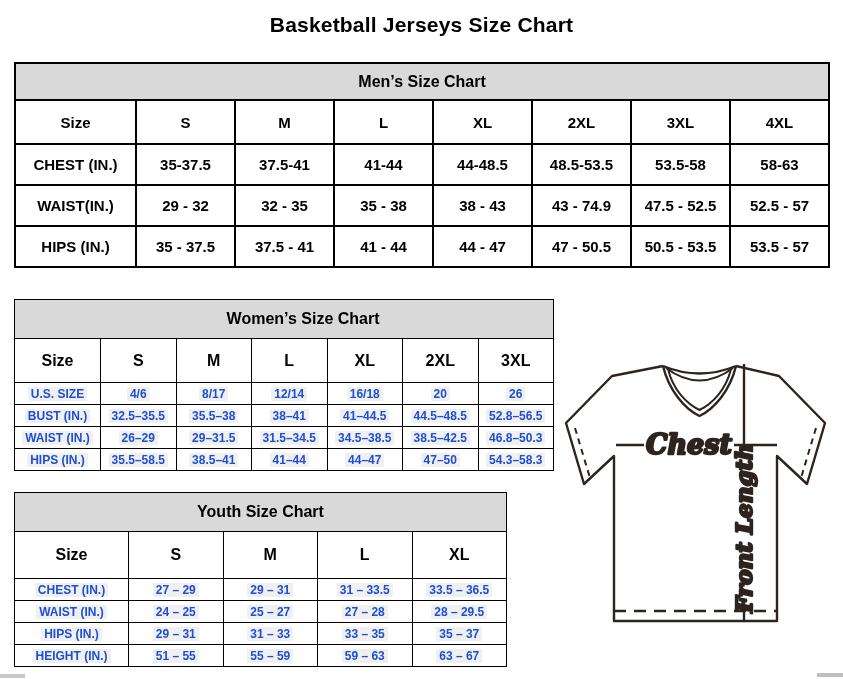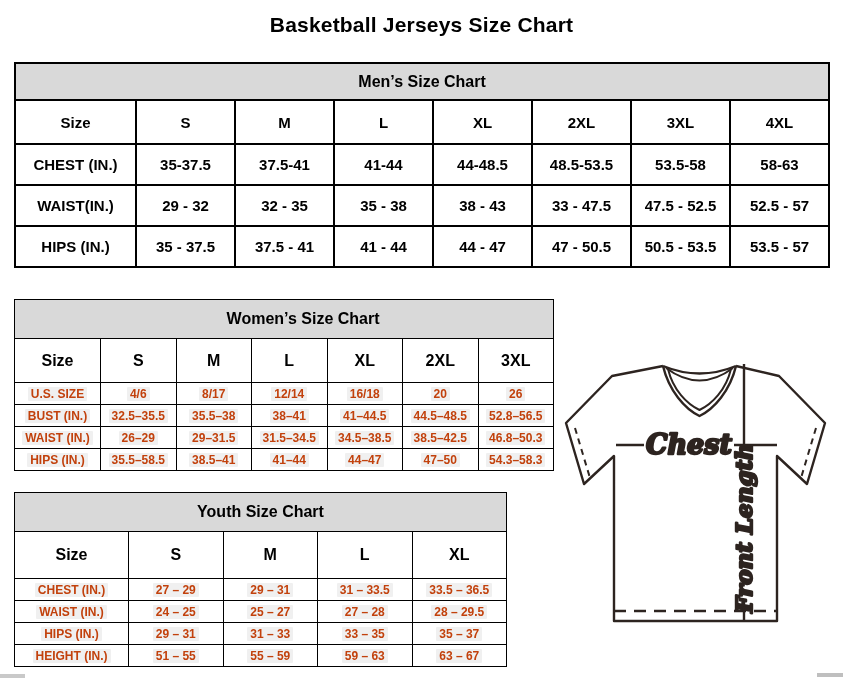--- a/index.html
+++ b/index.html
@@ -32,21 +32,21 @@
   
   table.women{left:14px;top:299px;width:539px;}
   table.women tr.thead th{height:38px;padding-left:38px;}
   table.women tr.sizes td{height:43px;font-size:16px;}
 
   
   table.youth{left:14px;top:492px;width:492px;padding-left:6px;}
   table.youth tr.thead th{height:38px;}
   table.youth tr.sizes td{height:46px;font-size:16px;}
 
-  tr.small td{height:21px;font-weight:bold;font-size:12px;color:#c2410c;}
+  tr.small td{height:21px;font-weight:bold;font-size:12px;color:#1d4ed8;}
   .hl{background:#f0f0f0;padding:0 3px;border-radius:1px;}
 
   
   .jersey-wrap{position:absolute;left:556px;top:358px;width:286px;height:270px;}
   .jersey-wrap svg{display:block;width:100%;height:100%;}
   .jersey-text{
     font-family:"DejaVu Serif","Liberation Serif",serif;
     font-style:italic;font-weight:bold;fill:#2d2420;
   }
 
@@ -96,21 +96,21 @@
       <td>48.5-53.5</td>
       <td>53.5-58</td>
       <td>58-63</td>
     </tr>
     <tr class="data">
       <td>WAIST(IN.)</td>
       <td>29 - 32</td>
       <td>32 - 35</td>
       <td>35 - 38</td>
       <td>38 - 43</td>
-      <td>33 - 47.5</td>
+      <td>43 - 74.9</td>
       <td>47.5 - 52.5</td>
       <td>52.5 - 57</td>
     </tr>
     <tr class="data">
       <td>HIPS (IN.)</td>
       <td>35 - 37.5</td>
       <td>37.5 - 41</td>
       <td>41 - 44</td>
       <td>44 - 47</td>
       <td>47 - 50.5</td>

